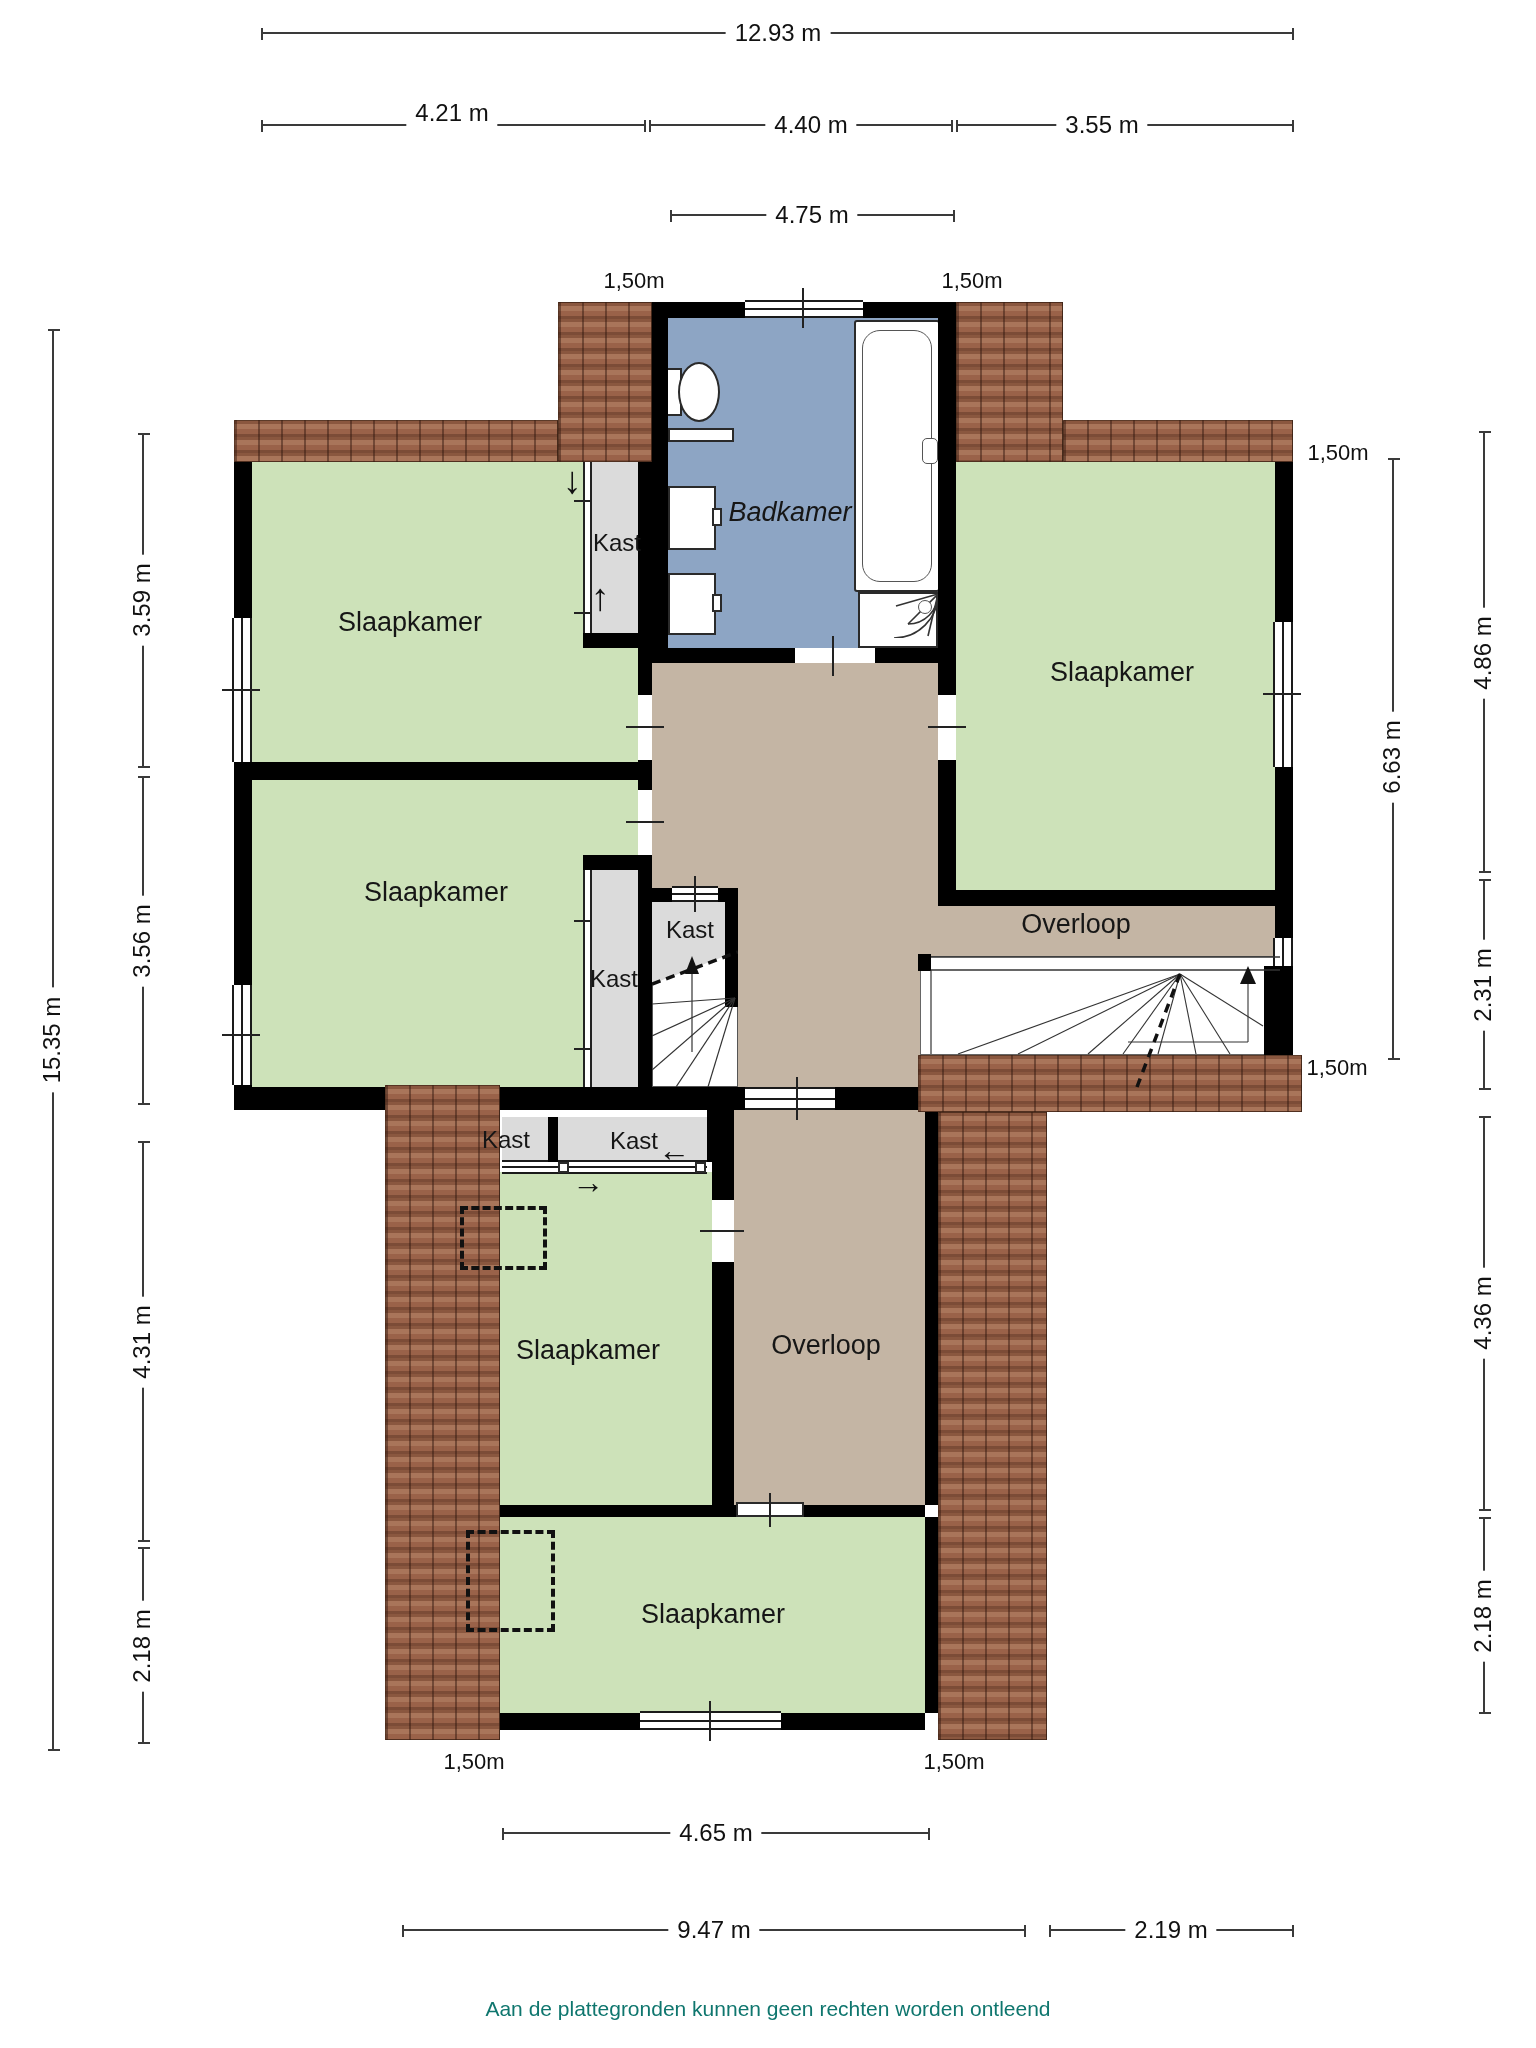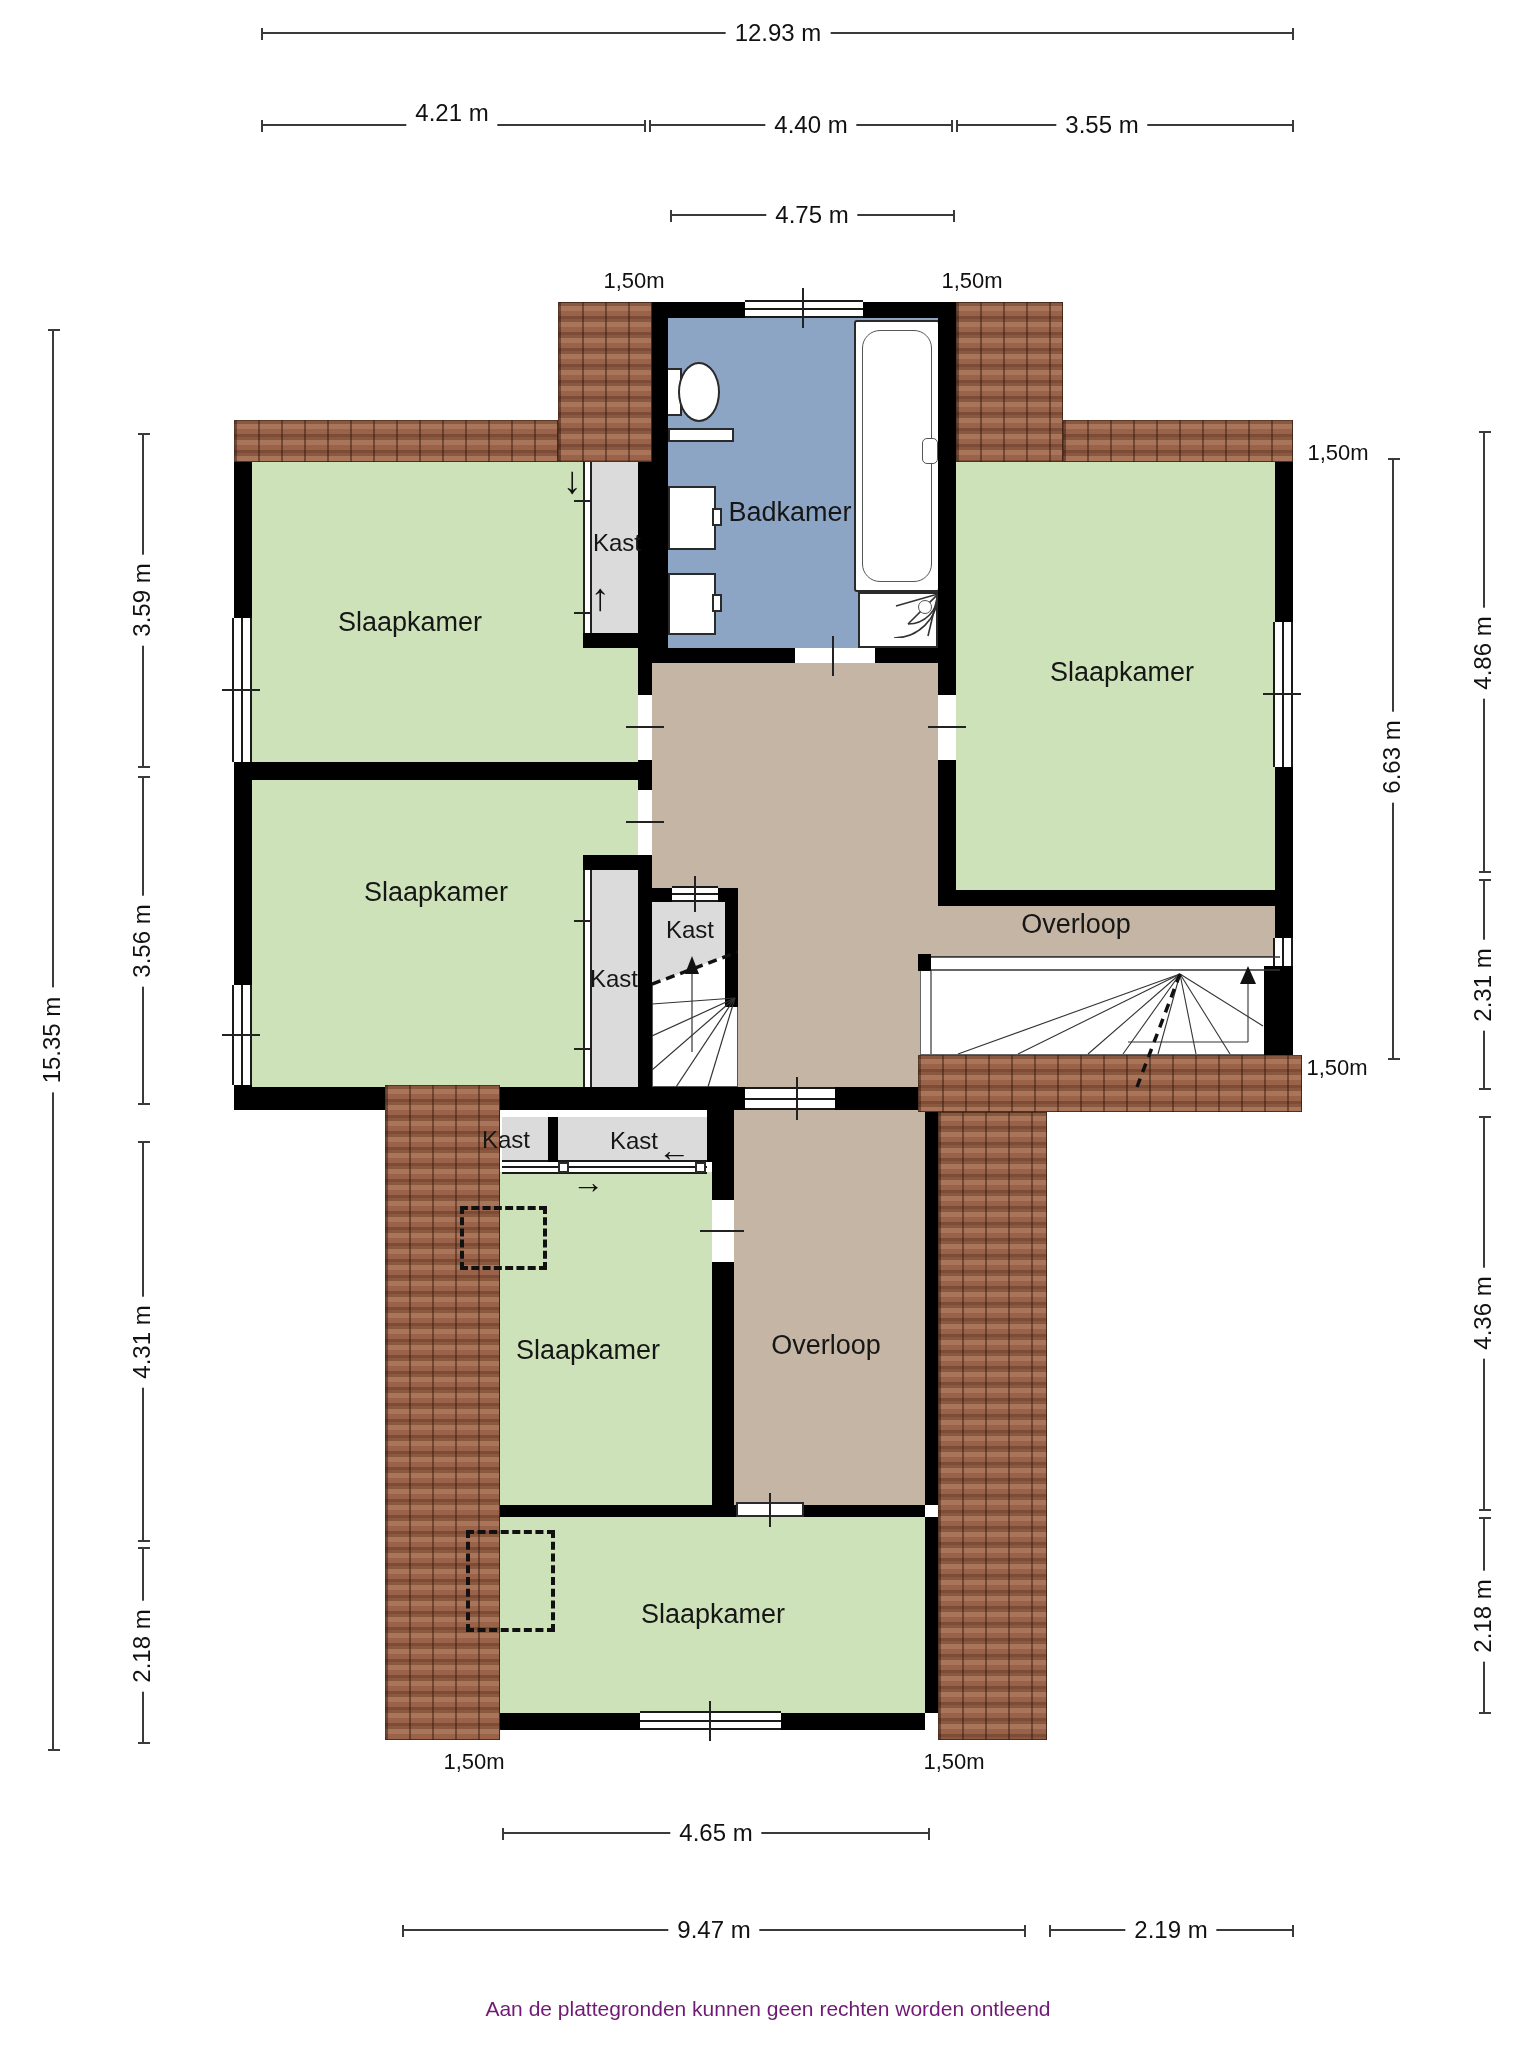--- a/index.html
+++ b/index.html
@@ -42,21 +42,21 @@
   .dimv{width:0;border-left:2px solid #3a3a3a;}
   .dimv::before,.dimv::after{content:"";position:absolute;left:-6px;height:2px;width:12px;background:#3a3a3a;}
   .dimv::before{top:-1px}.dimv::after{bottom:-1px}
   .dlabel{background:#fff;padding:0 9px;font-size:24px;white-space:nowrap;transform:translate(-50%,-50%);}
   .dlabel.v{transform:translate(-50%,-50%) rotate(-90deg);}
   .marker{font-size:22px;white-space:nowrap;transform:translate(-50%,-50%);}
   
   .rlabel{font-size:27px;white-space:nowrap;transform:translate(-50%,-50%);color:#161616;}
   .klabel{font-size:24px;white-space:nowrap;transform:translate(-50%,-50%);color:#161616;}
   .arrow{line-height:1;transform:translate(-50%,-50%);color:#111;}
-  .footer{width:100%;text-align:center;color:#701a75;}
+  .footer{width:100%;text-align:center;color:#0f766e;}
 </style>
 </head>
 <body>
 
 <div id="plan">
 
   <div class="abs z1 green" style="left:252px;top:455px;width:390px;height:307px;"></div>
   <div class="abs z1 green" style="left:252px;top:780px;width:390px;height:307px;"></div>
   <div class="abs z1 green" style="left:956px;top:455px;width:321px;height:435px;"></div>
   <div class="abs z1 blue" style="left:668px;top:318px;width:270px;height:330px;"></div>
@@ -229,21 +229,21 @@
   <div class="abs z5 roof" style="left:938px;top:1112px;width:109px;height:628px;"></div>
 
   <div class="abs z7 arrow" style="left:572px;top:480px;font-size:38px;">↓</div>
   <div class="abs z7 arrow" style="left:600px;top:597px;font-size:38px;">↑</div>
   <div class="abs z7 arrow" style="left:674px;top:1150px;font-size:32px;">←</div>
   <div class="abs z7 arrow" style="left:588px;top:1182px;font-size:32px;">→</div>
 
   <div class="abs z7 rlabel" style="left:410px;top:622px;">Slaapkamer</div>
   <div class="abs z7 rlabel" style="left:436px;top:892px;">Slaapkamer</div>
   <div class="abs z7 rlabel" style="left:1122px;top:672px;">Slaapkamer</div>
-  <div class="abs z7 rlabel" style="left:790px;top:512px;">Badkamer</div>
+  <div class="abs z7 rlabel" style="left:790px;top:512px;font-style:italic;">Badkamer</div>
   <div class="abs z7 rlabel" style="left:1076px;top:924px;">Overloop</div>
   <div class="abs z7 rlabel" style="left:826px;top:1345px;">Overloop</div>
   <div class="abs z7 rlabel" style="left:588px;top:1350px;">Slaapkamer</div>
   <div class="abs z7 rlabel" style="left:713px;top:1614px;">Slaapkamer</div>
   <div class="abs z7 klabel" style="left:617px;top:543px;">Kast</div>
   <div class="abs z7 klabel" style="left:614px;top:979px;">Kast</div>
   <div class="abs z7 klabel" style="left:690px;top:930px;">Kast</div>
   <div class="abs z7 klabel" style="left:506px;top:1140px;">Kast</div>
   <div class="abs z7 klabel" style="left:634px;top:1141px;">Kast</div>
 

